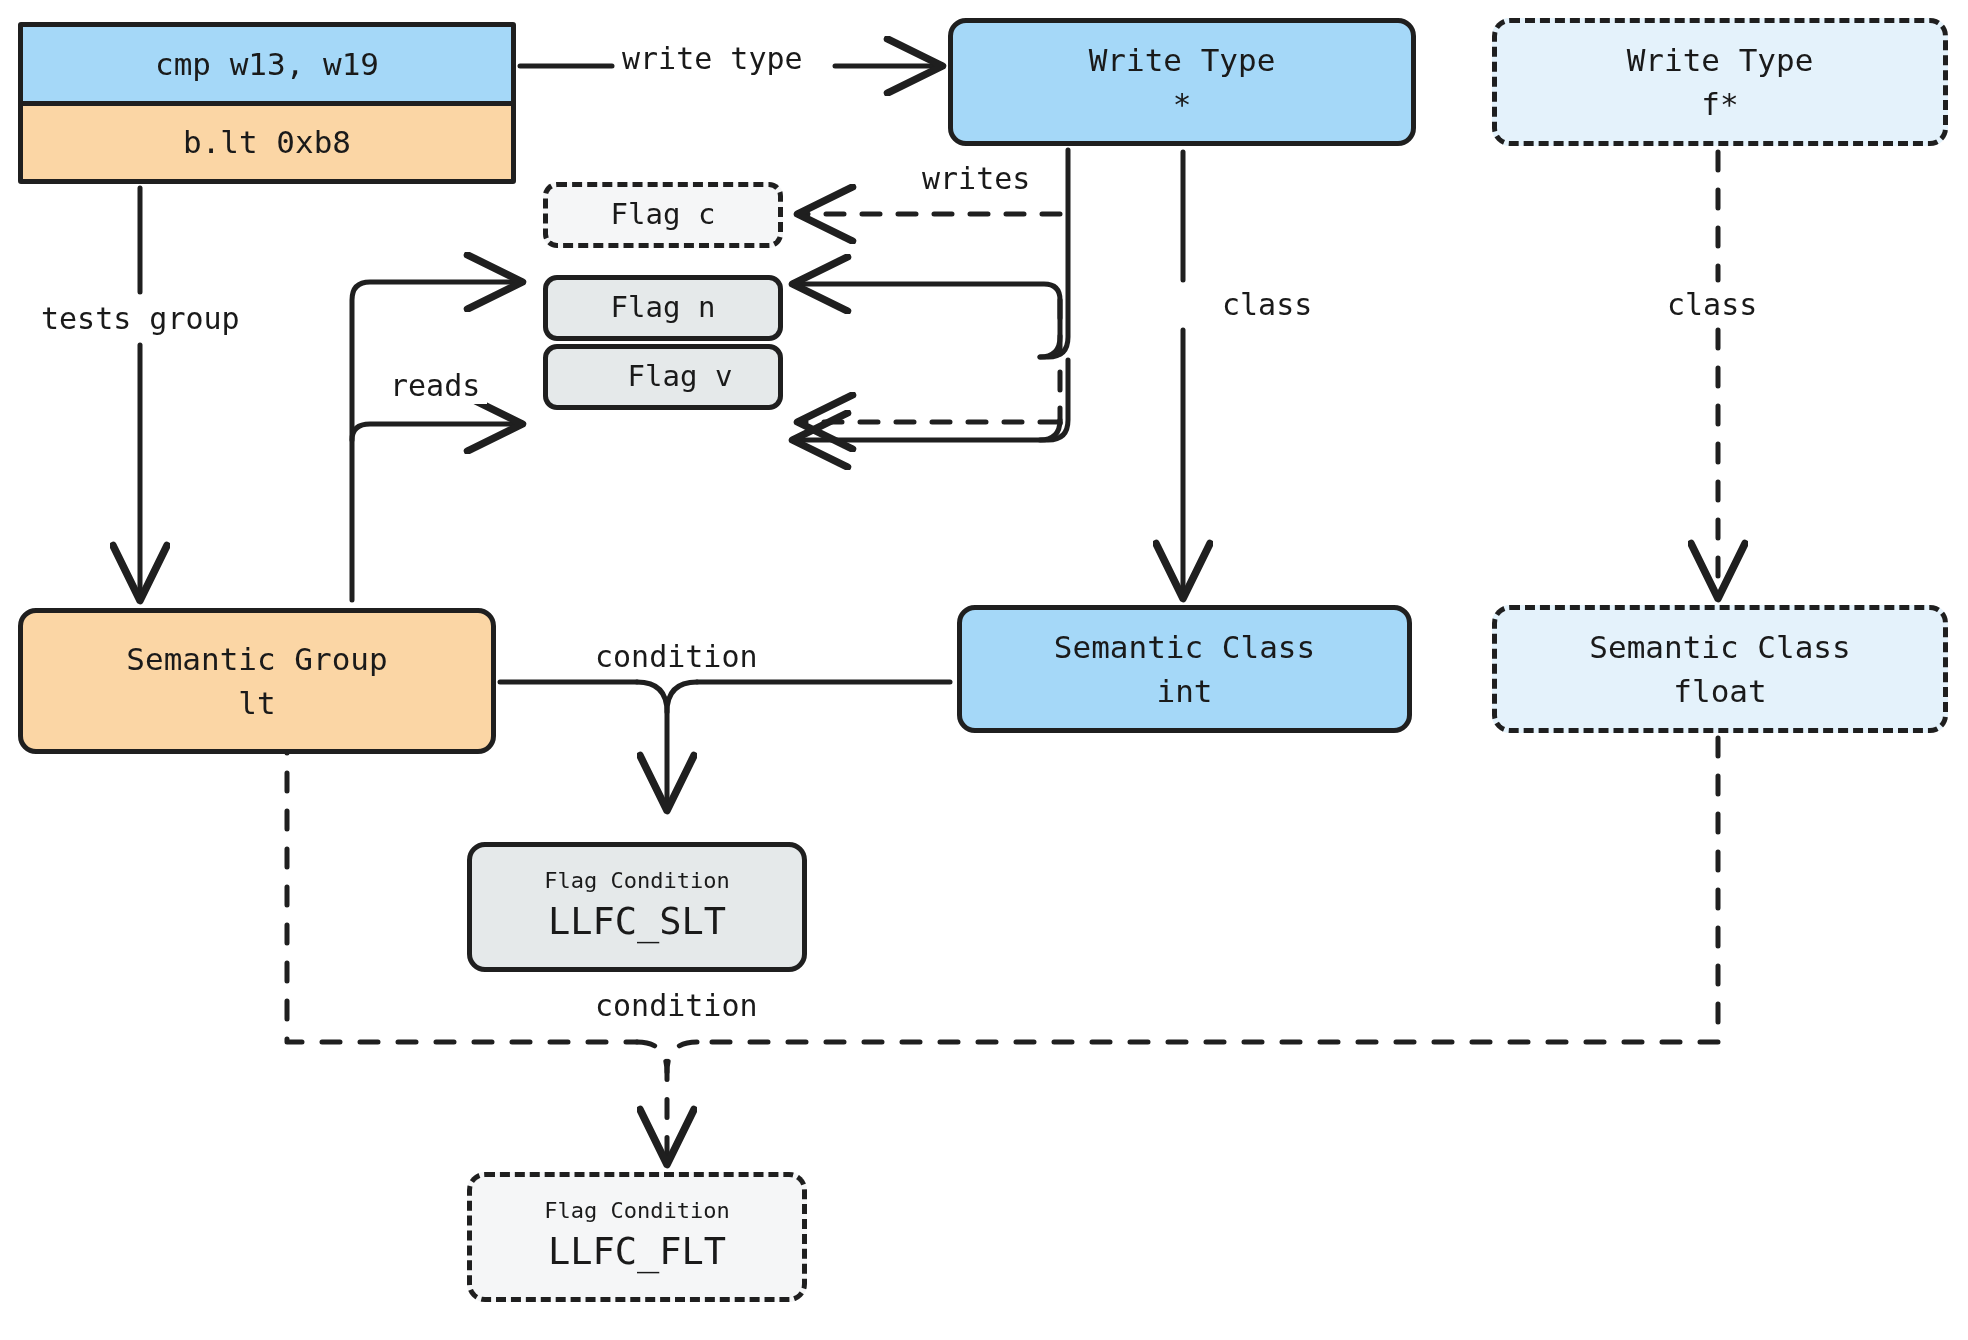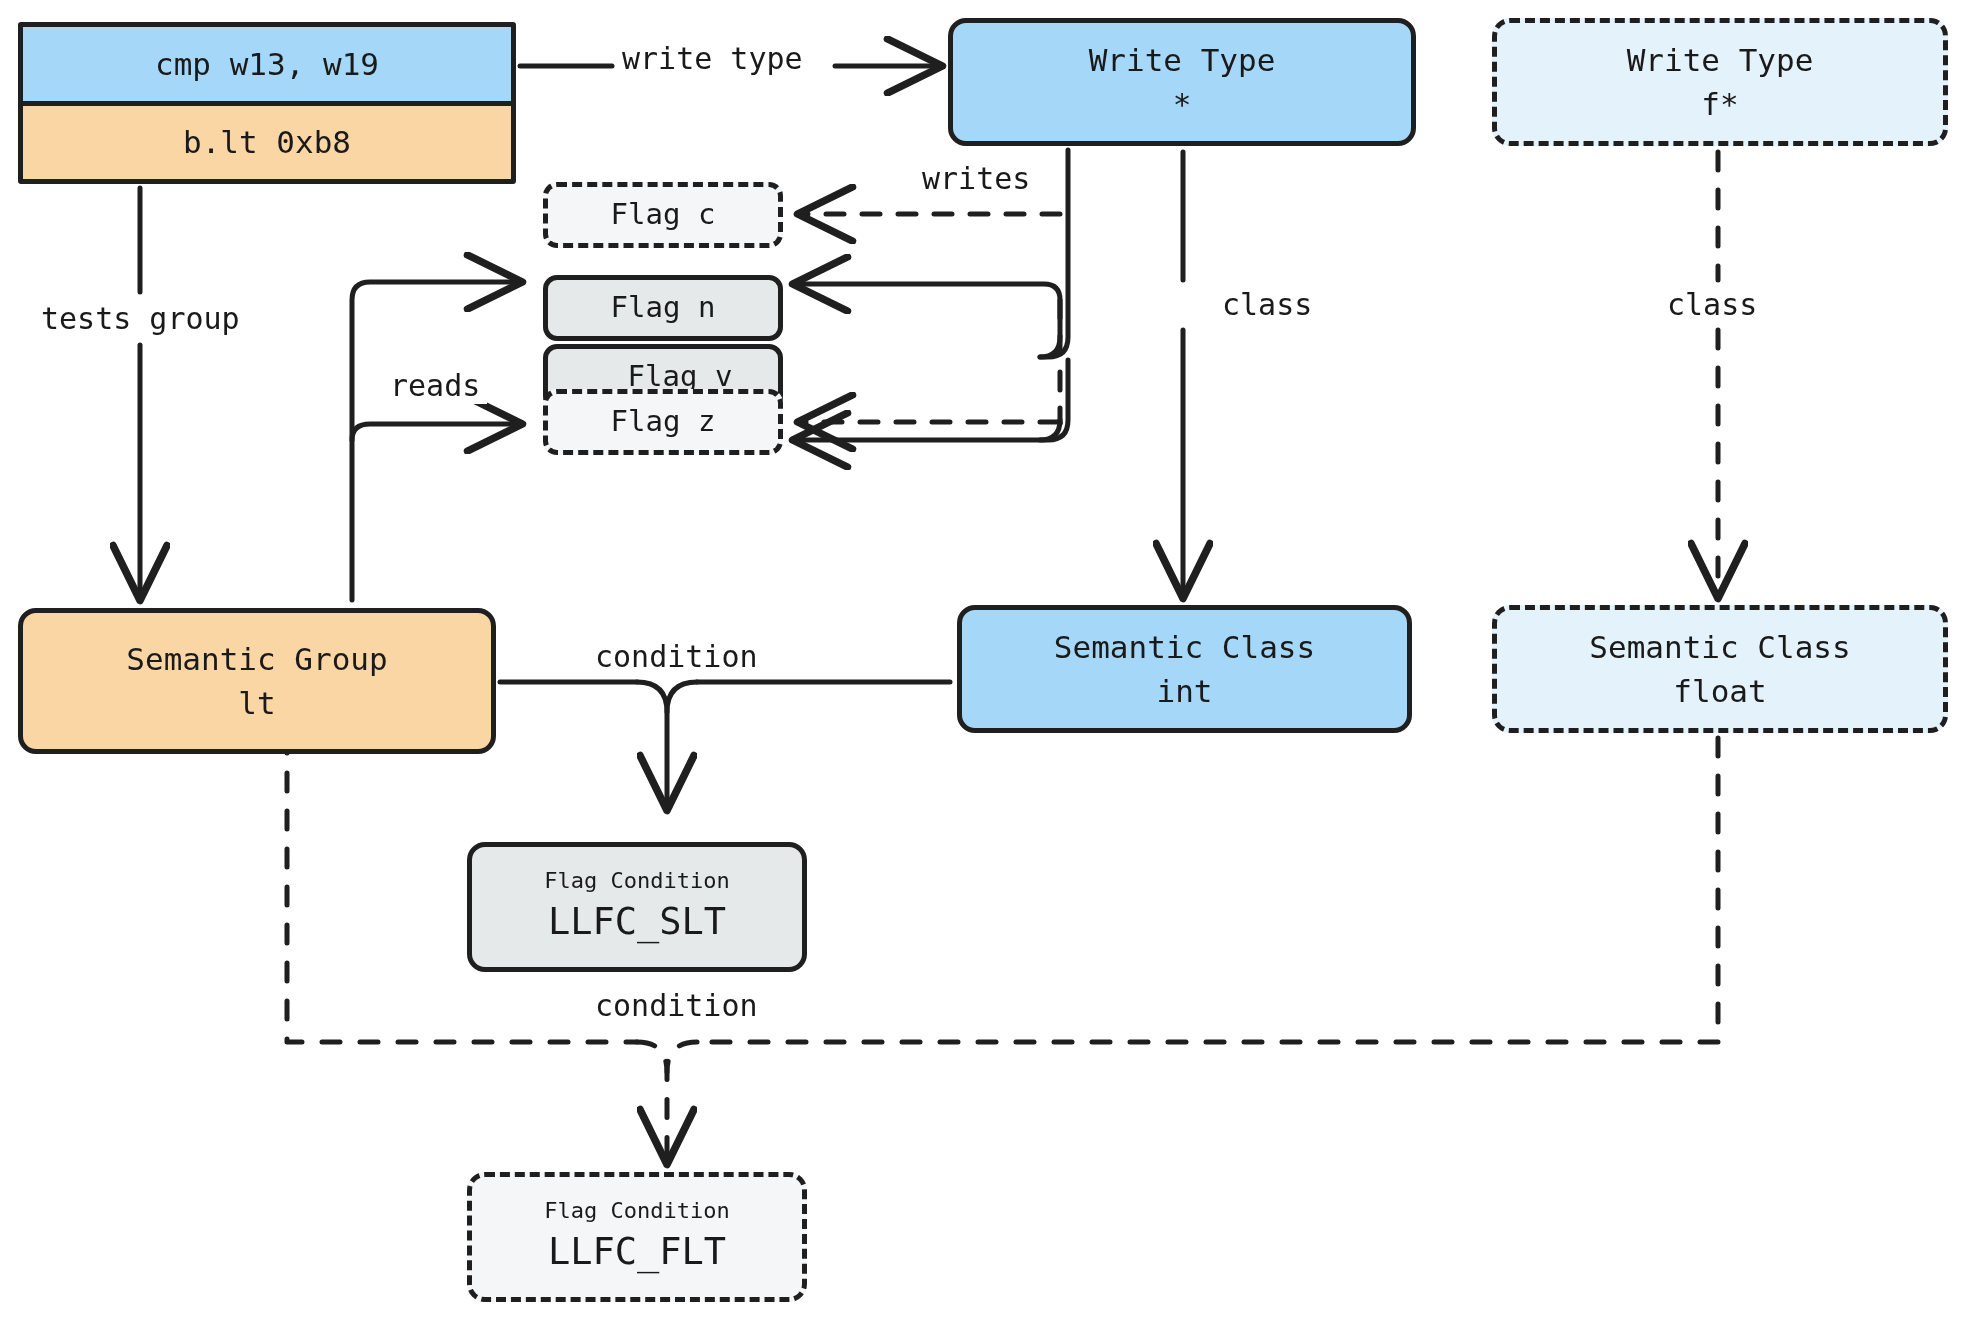--- a/index.html
+++ b/index.html
@@ -195,23 +195,20 @@
 
   <div class="node rnode dashed grey-faint flagbox n-flag-c">
     <div>Flag c</div>
   </div>
   <div class="node rnode grey-solid flagbox n-flag-n">
     <div>Flag n</div>
   </div>
   <div class="node rnode grey-solid flagbox n-flag-v">
     <div>Flag v</div>
   </div>
-  <div class="node rnode dashed grey-faint flagbox n-flag-z">
-    <div>Flag z</div>
-  </div>
 
   <div class="node rnode orange n-semgroup">
     <div class="l1 fs31">Semantic Group</div>
     <div class="l2 fs31">lt</div>
   </div>
 
   <div class="node rnode blue-solid n-semclass-i">
     <div class="l1 fs31">Semantic Class</div>
     <div class="l2 fs31">int</div>
   </div>

